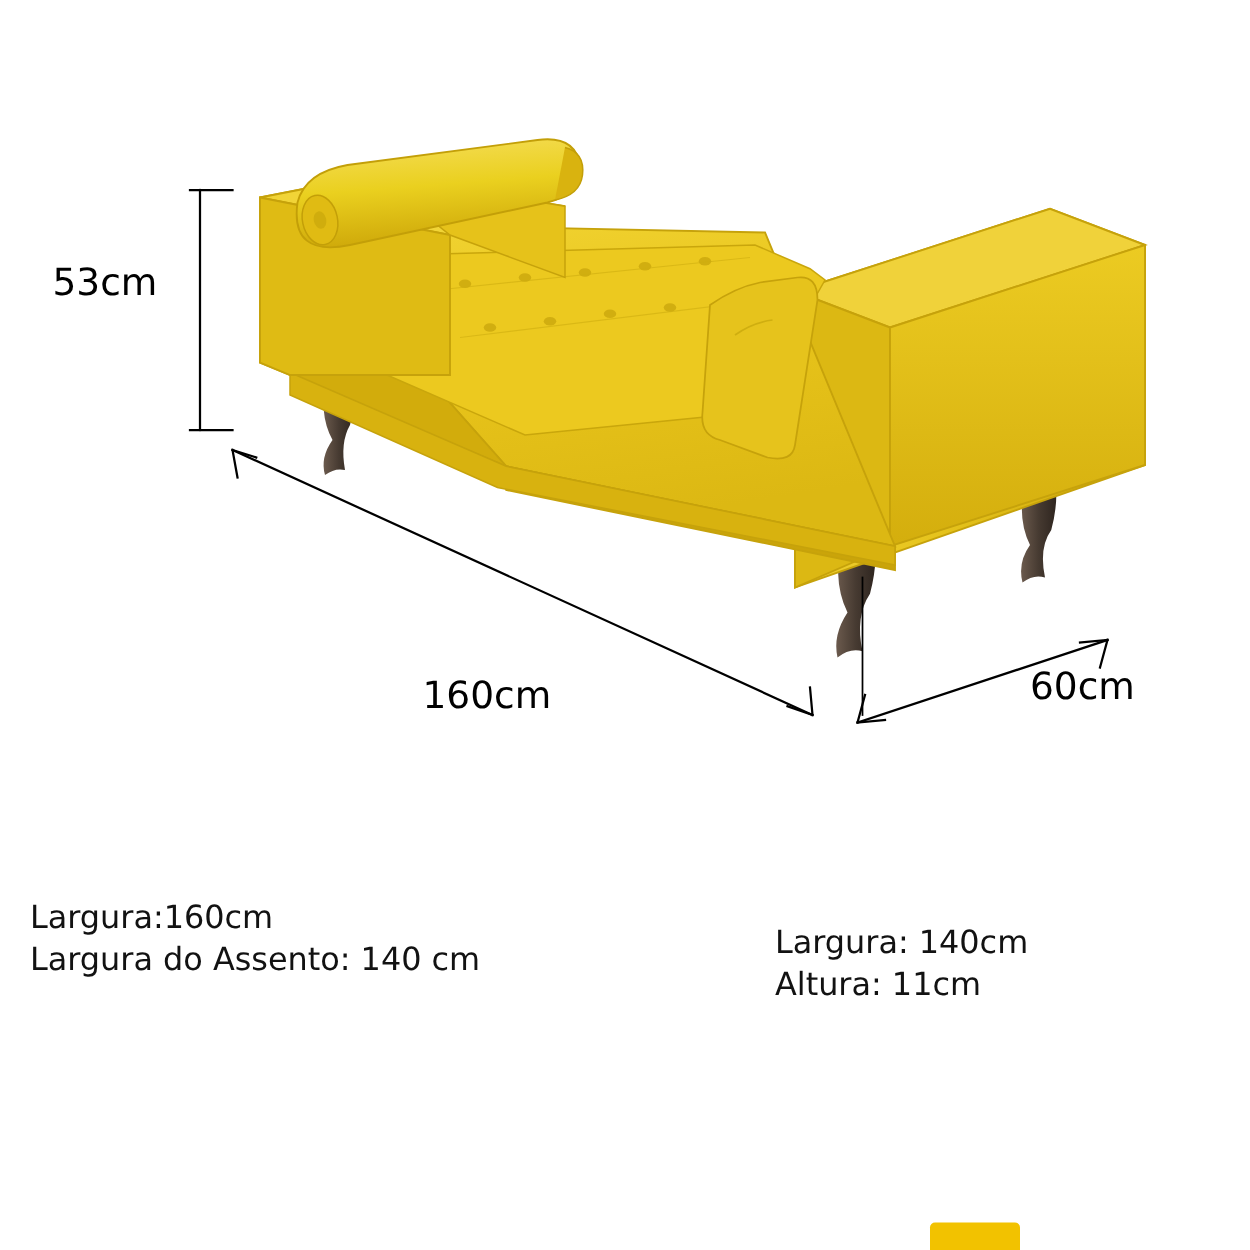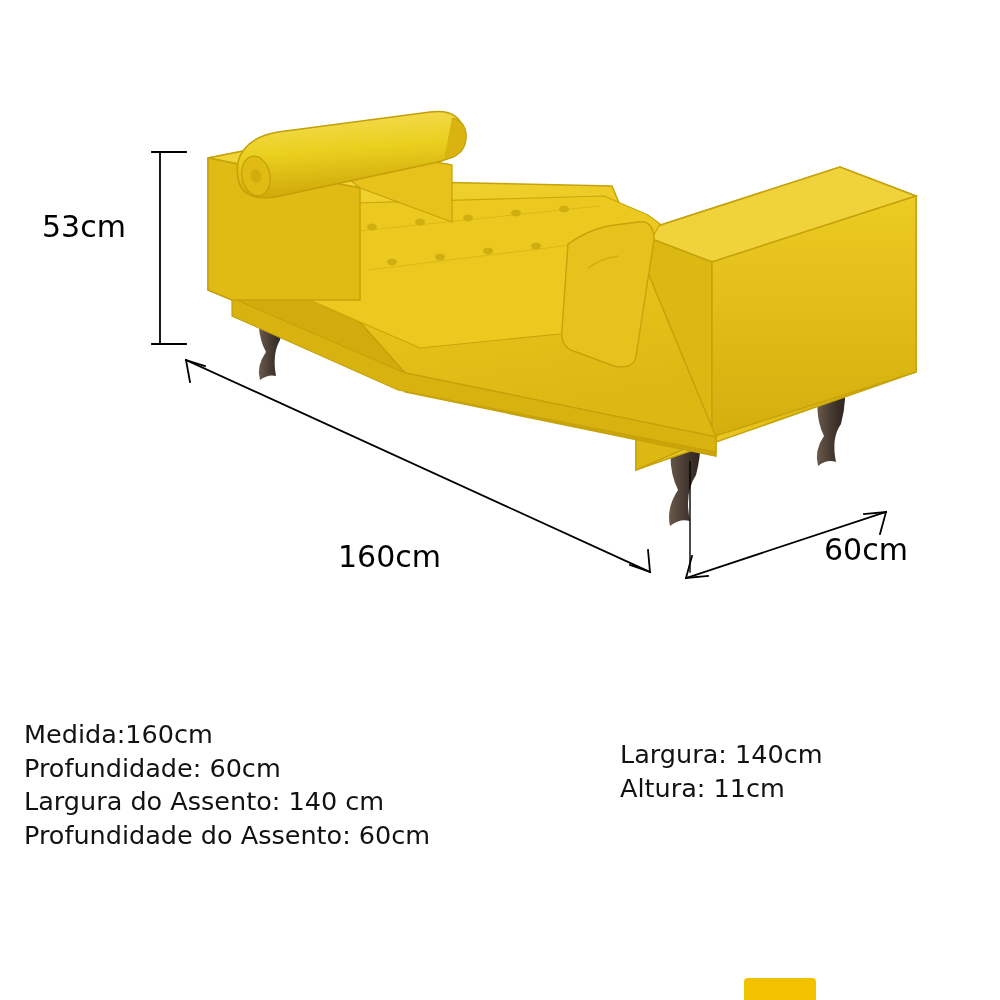--- a/index.html
+++ b/index.html
@@ -186,24 +186,22 @@
       <path d="M690 462 L690 572" stroke-width="1.4"></path>
     </g>
   </svg>
 
   <div class="dim-label" id="label-height">53cm</div>
   <div class="dim-label" id="label-width">160cm</div>
   <div class="dim-label" id="label-depth">60cm</div>
 </div>
 
 <div id="spec-left">
-  <div class="spec-line">Medida:160cm</div>
-  <div class="spec-line">Profundidade: 60cm</div>
+  <div class="spec-line">Largura:160cm</div>
   <div class="spec-line">Largura do Assento: 140 cm</div>
-  <div class="spec-line">Profundidade do Assento: 60cm</div>
 </div>
 
 <div id="spec-right">
   <div class="spec-line">Largura: 140cm</div>
   <div class="spec-line">Altura: 11cm</div>
 </div>
 
 <div id="corner-mark"></div>
 
 </body></html>

